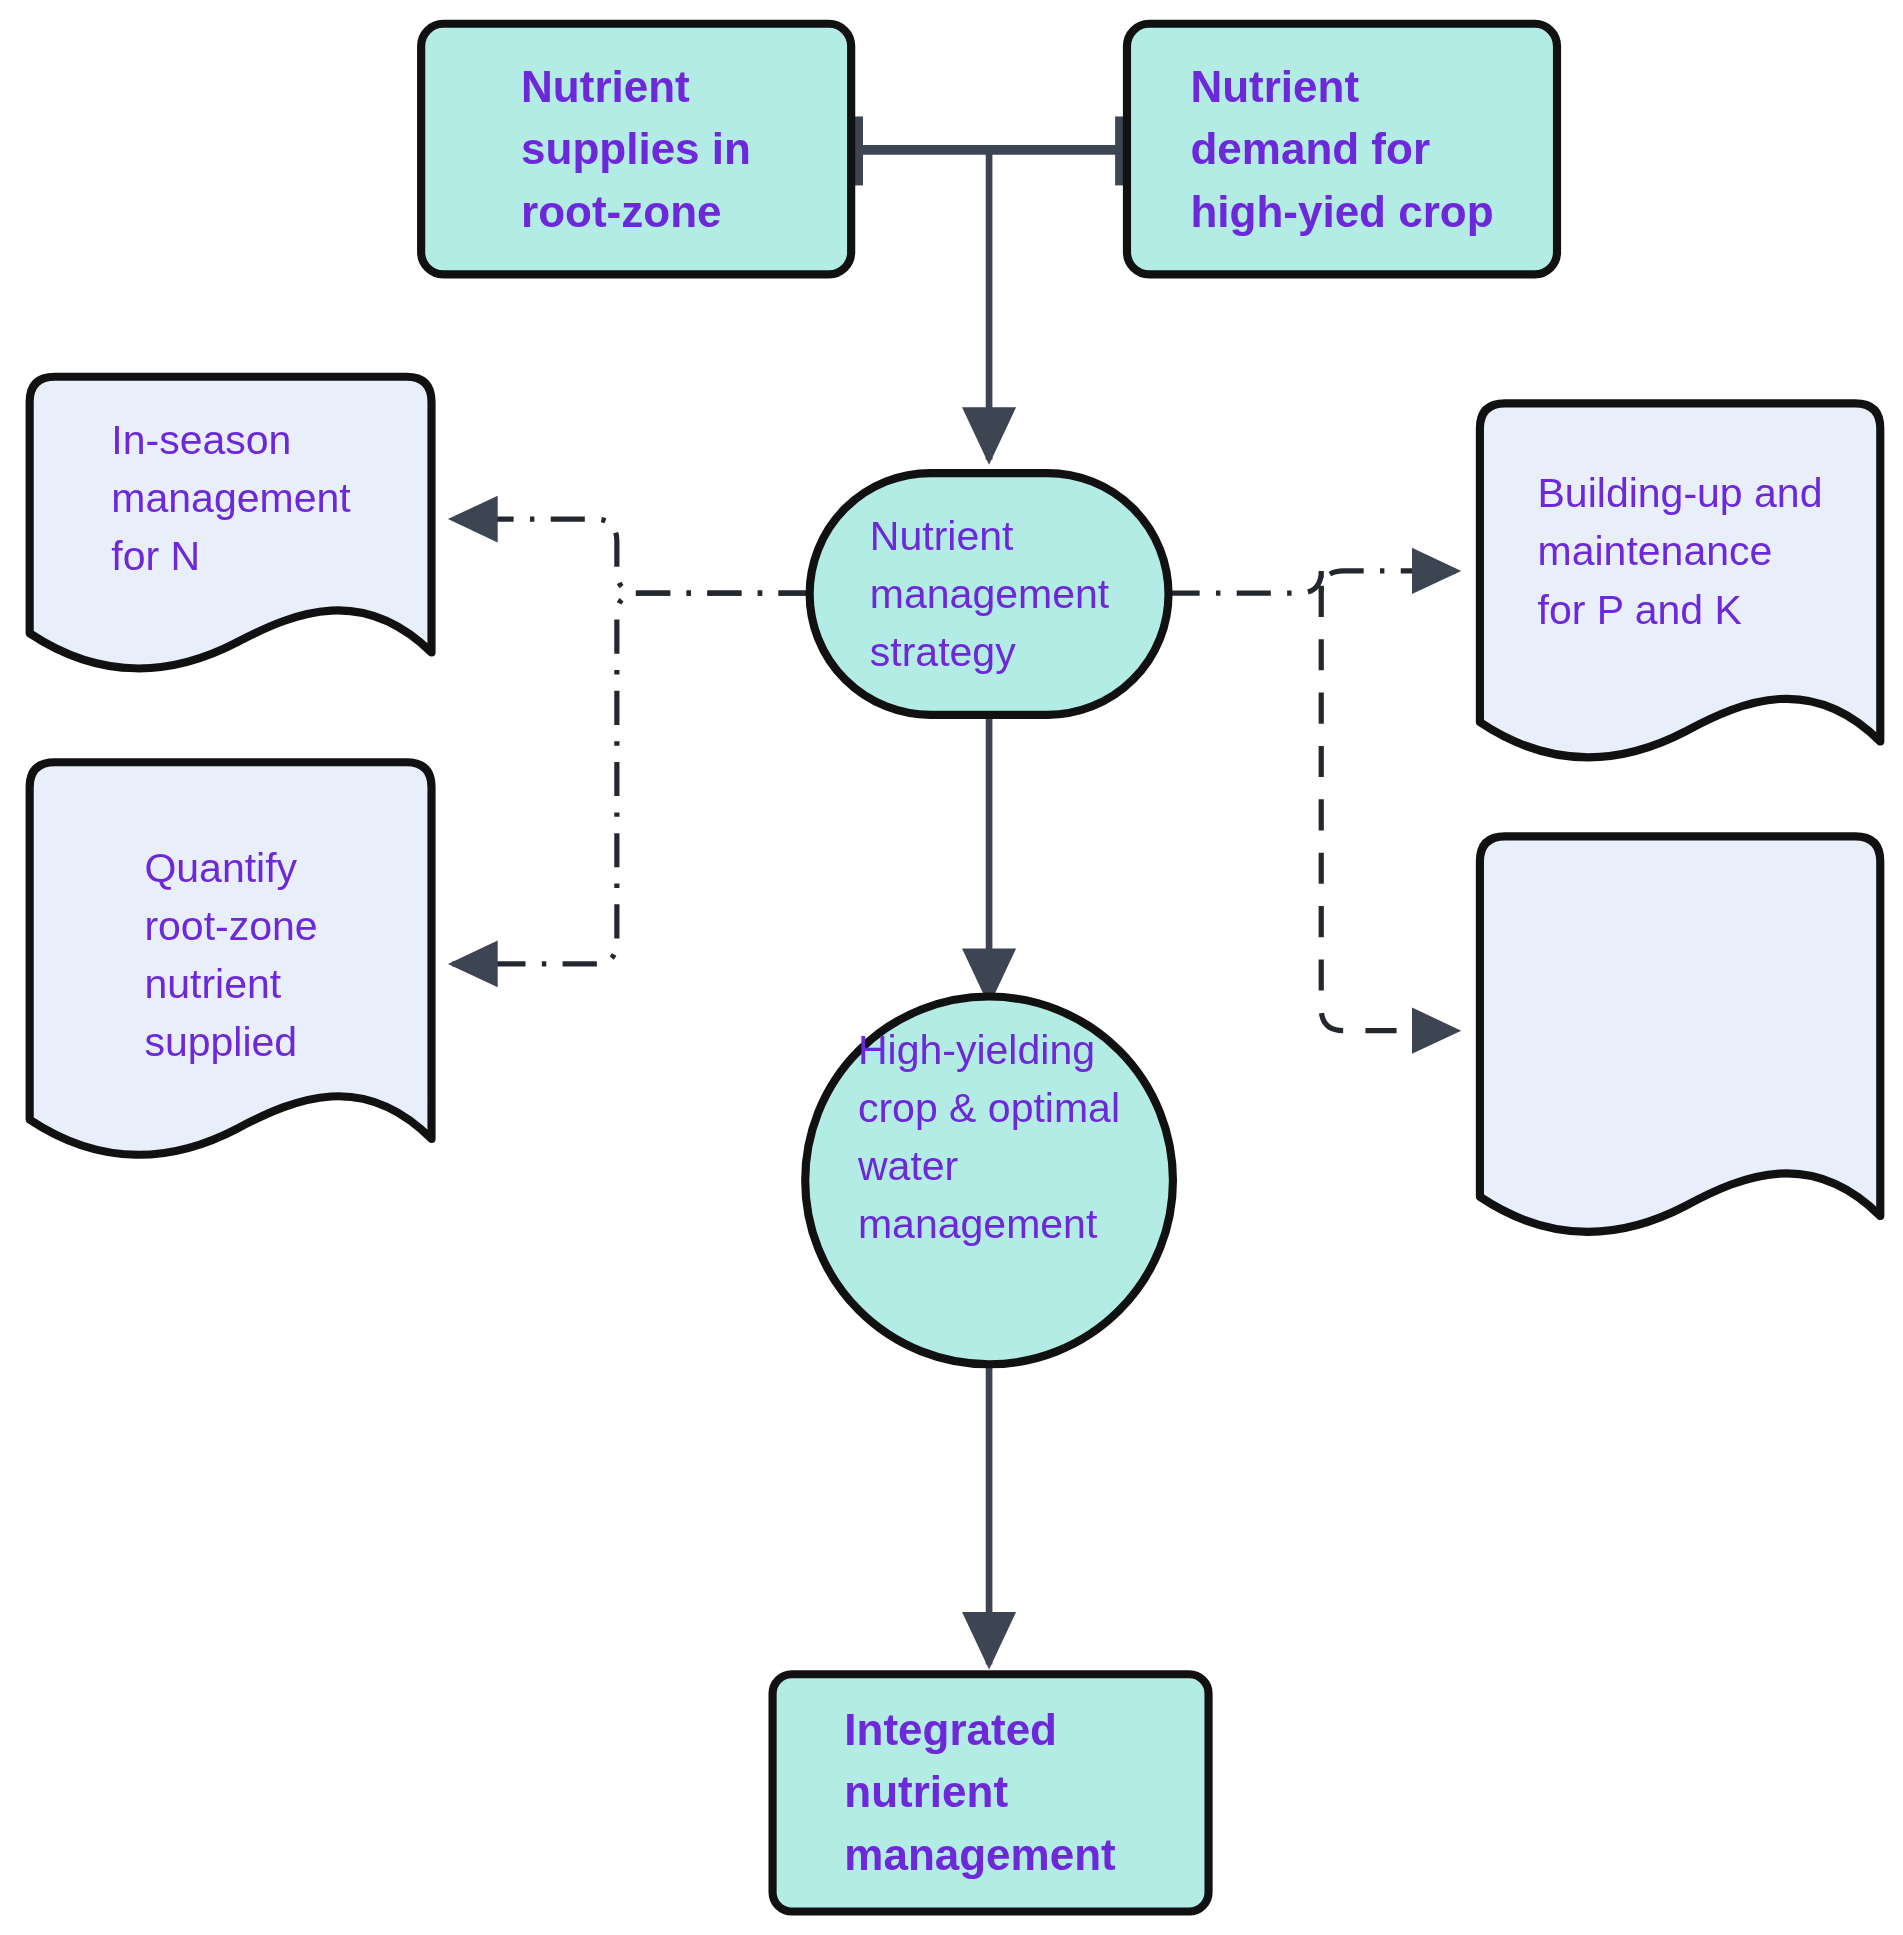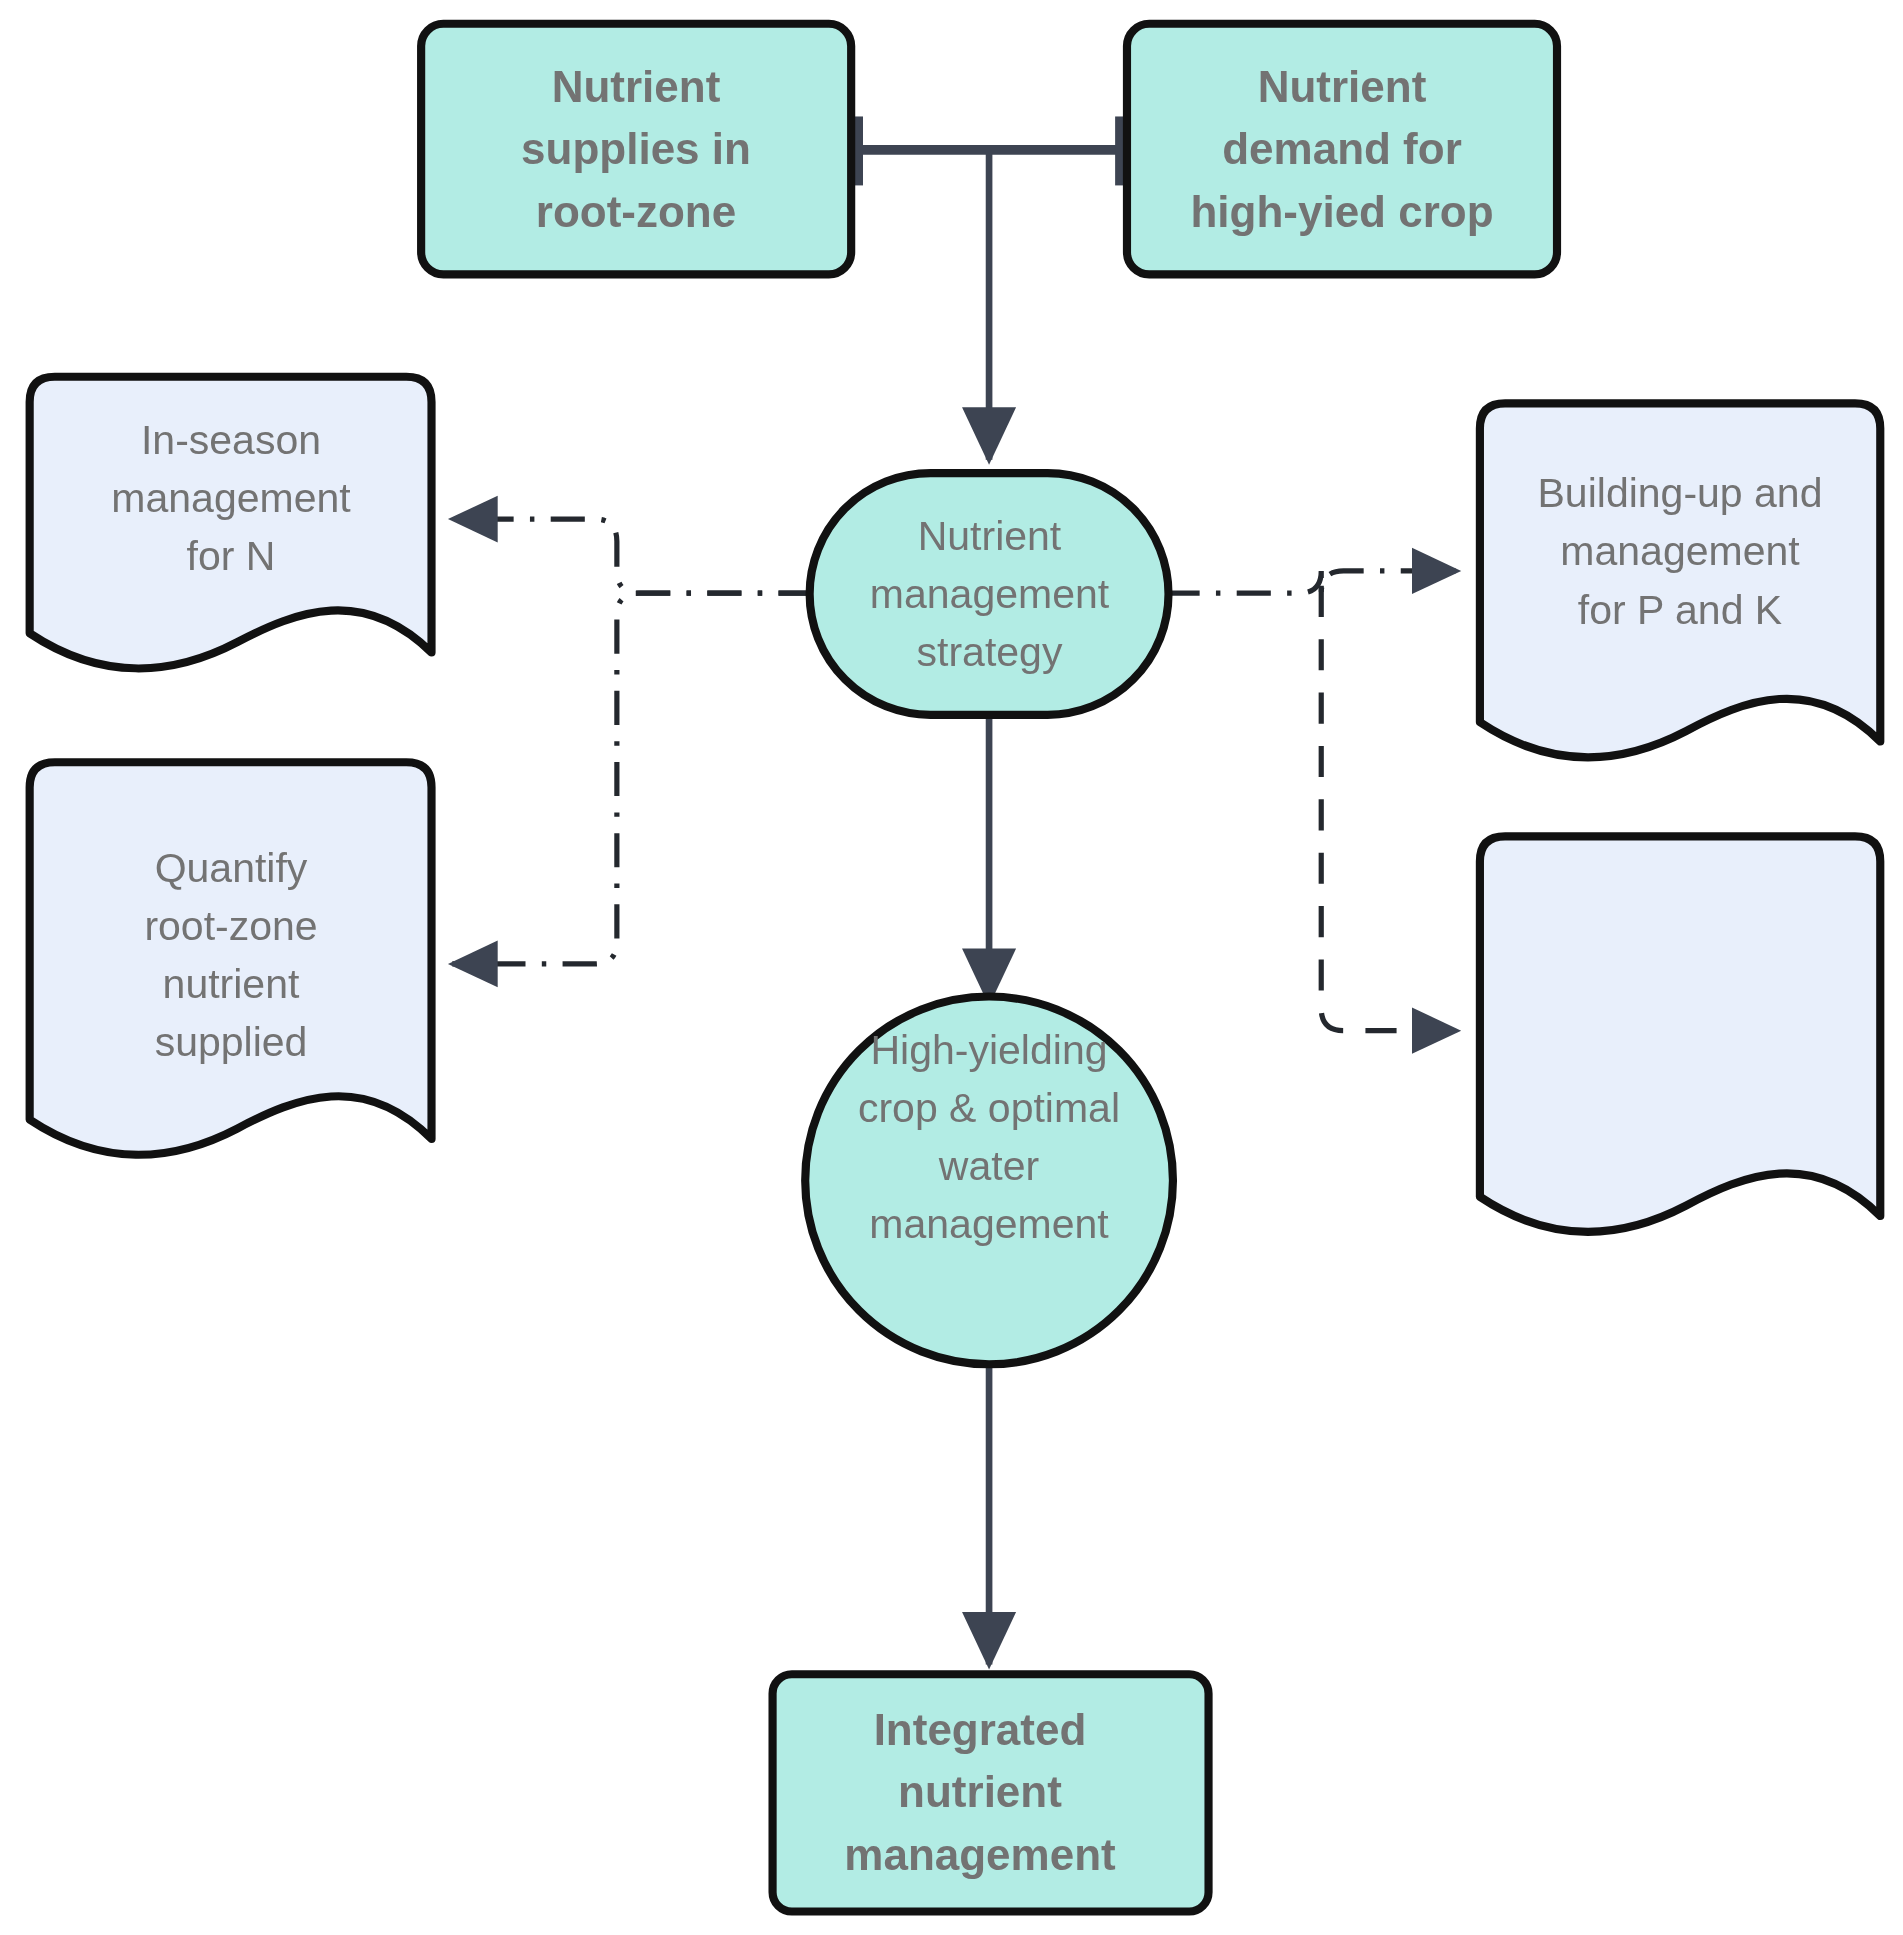--- a/index.html
+++ b/index.html
@@ -22,22 +22,22 @@
     left: 0;
     top: 0;
     width: 1904px;
     height: 1936px;
   }
   .node-label {
     position: absolute;
     display: flex;
     align-items: center;
     justify-content: center;
-    text-align: center;
-    color: #737373;
+    text-align: left;
+    color: #6d28d9;
     line-height: 1.42;
     white-space: pre-line;
     pointer-events: none;
   }
   .lbl-bold {
     font-weight: bold;
     font-size: 44px;
   }
   .lbl-reg {
     font-weight: normal;
@@ -182,18 +182,18 @@
   <div class="node-label lbl-reg" style="left:30px; top:377px; width:402px; height:242px;">In-season
 management
 for N</div>
 
   <div class="node-label lbl-reg" style="left:30px; top:792px; width:402px; height:326px;">Quantify
 root-zone
 nutrient
 supplied</div>
 
   <div class="node-label lbl-reg" style="left:1480px; top:403px; width:400px; height:297px;">Building-up and
-management
+maintenance
 for P and K</div>
 
 
 </div>
 
 
 </body></html>

